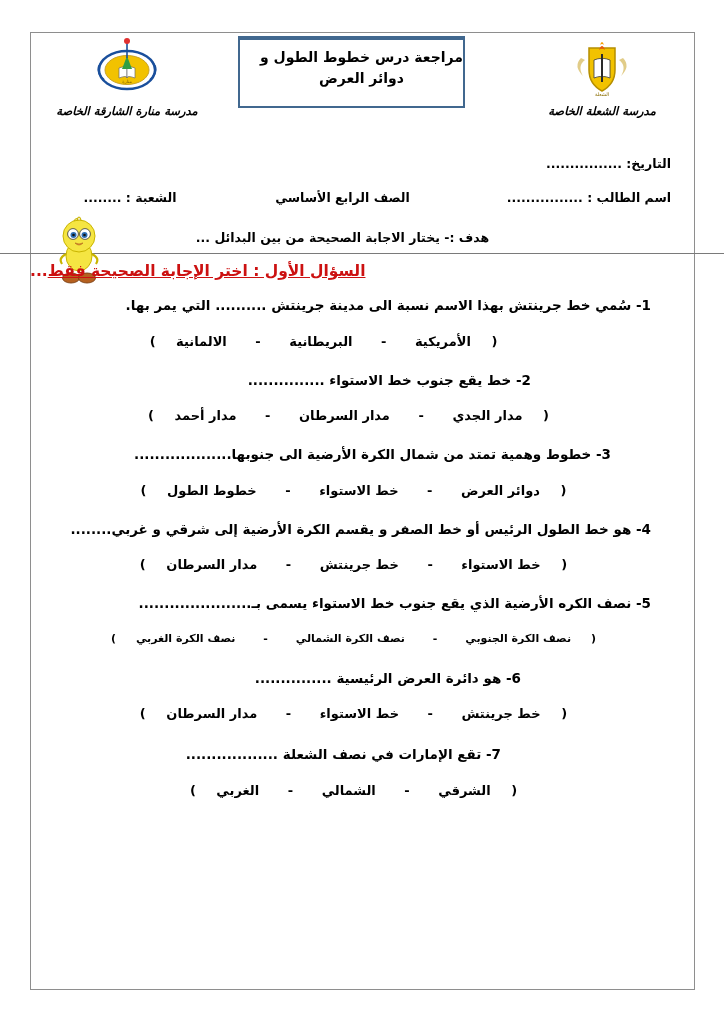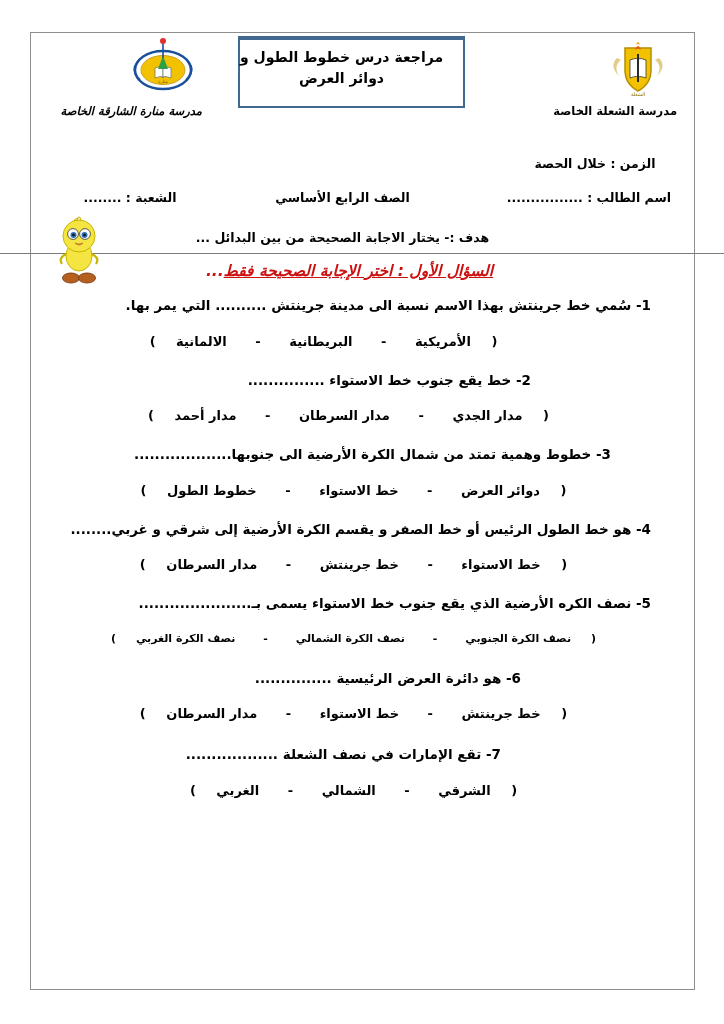--- a/index.html
+++ b/index.html
@@ -34,46 +34,48 @@
   #header {
     position: absolute;
     left: 30px; top: 32px;
     width: 665px; height: 221px;
   }
 
   .logo-wrap {
     position: absolute;
     top: 4px;
     width: 150px;
+    text-align: center;
   }
   .logo-right { right: 18px; }
   .logo-left  { left: 22px; }
 
   .logo-caption {
     margin-top: 2px;
     font-size: 11.5px;
     font-weight: bold;
     white-space: nowrap;
+    font-style: italic;
   }
   .logo-caption.italic {
     font-style: italic;
     font-family: "DejaVu Serif", "Liberation Serif", serif;
   }
 
   
   #title-box {
     position: absolute;
     left: 208px; top: 4px;
     width: 227px; height: 72px;
     border: 2px solid #41688f;
     border-top-width: 4px;
     background: #ffffff;
     display: flex;
     align-items: flex-start;
-    justify-content: flex-end;
+    justify-content: flex-start;
     padding-top: 7px;
   }
   #title-box .title-text {
     font-size: 14px;
     font-weight: bold;
     line-height: 1.5;
     text-align: center;
     white-space: pre-line;
   }
 
@@ -115,27 +117,26 @@
   }
 
   
   #q-section {
     position: absolute;
     left: 30px; top: 262px;
     width: 665px;
   }
 
   #section-title {
-    text-align: center;
+    text-align: left;
     margin: 0 0 16px 0;
     padding-right: 26px;
     font-size: 15.5px;
     font-weight: bold;
     color: #cc1111;
-    font-style: italic;
   }
   #section-title .ul { text-decoration: underline; }
 
   .question {
     margin: 0 0 8px 0;
     padding: 0 44px 0 26px;
   }
   .q-text {
     font-size: 13.5px;
     font-weight: bold;
@@ -221,21 +222,24 @@
     </svg>
     <div class="logo-caption italic">مدرسة منارة الشارقة الخاصة</div>
   </div>
 
   <div id="title-box">
     <div class="title-text">مراجعة  درس خطوط الطول و
 دوائر العرض</div>
   </div>
 
   <div class="meta-row" id="meta-row-1">
-    <div class="meta-cell cell-c">الزمن  : خلال الحصة</div>
+    <div class="meta-cell cell-a">
+      <span>التاريخ:</span>
+      <span class="dots">................</span>
+    </div>
   </div>
 
   <div class="meta-row" id="meta-row-2">
     <div class="meta-cell cell-a">
       <span>اسم الطالب :</span>
       <span class="dots">................</span>
     </div>
     <div class="meta-cell cell-b">الصف الرابع  الأساسي</div>
     <div class="meta-cell cell-c">
       <span>الشعبة :</span>

